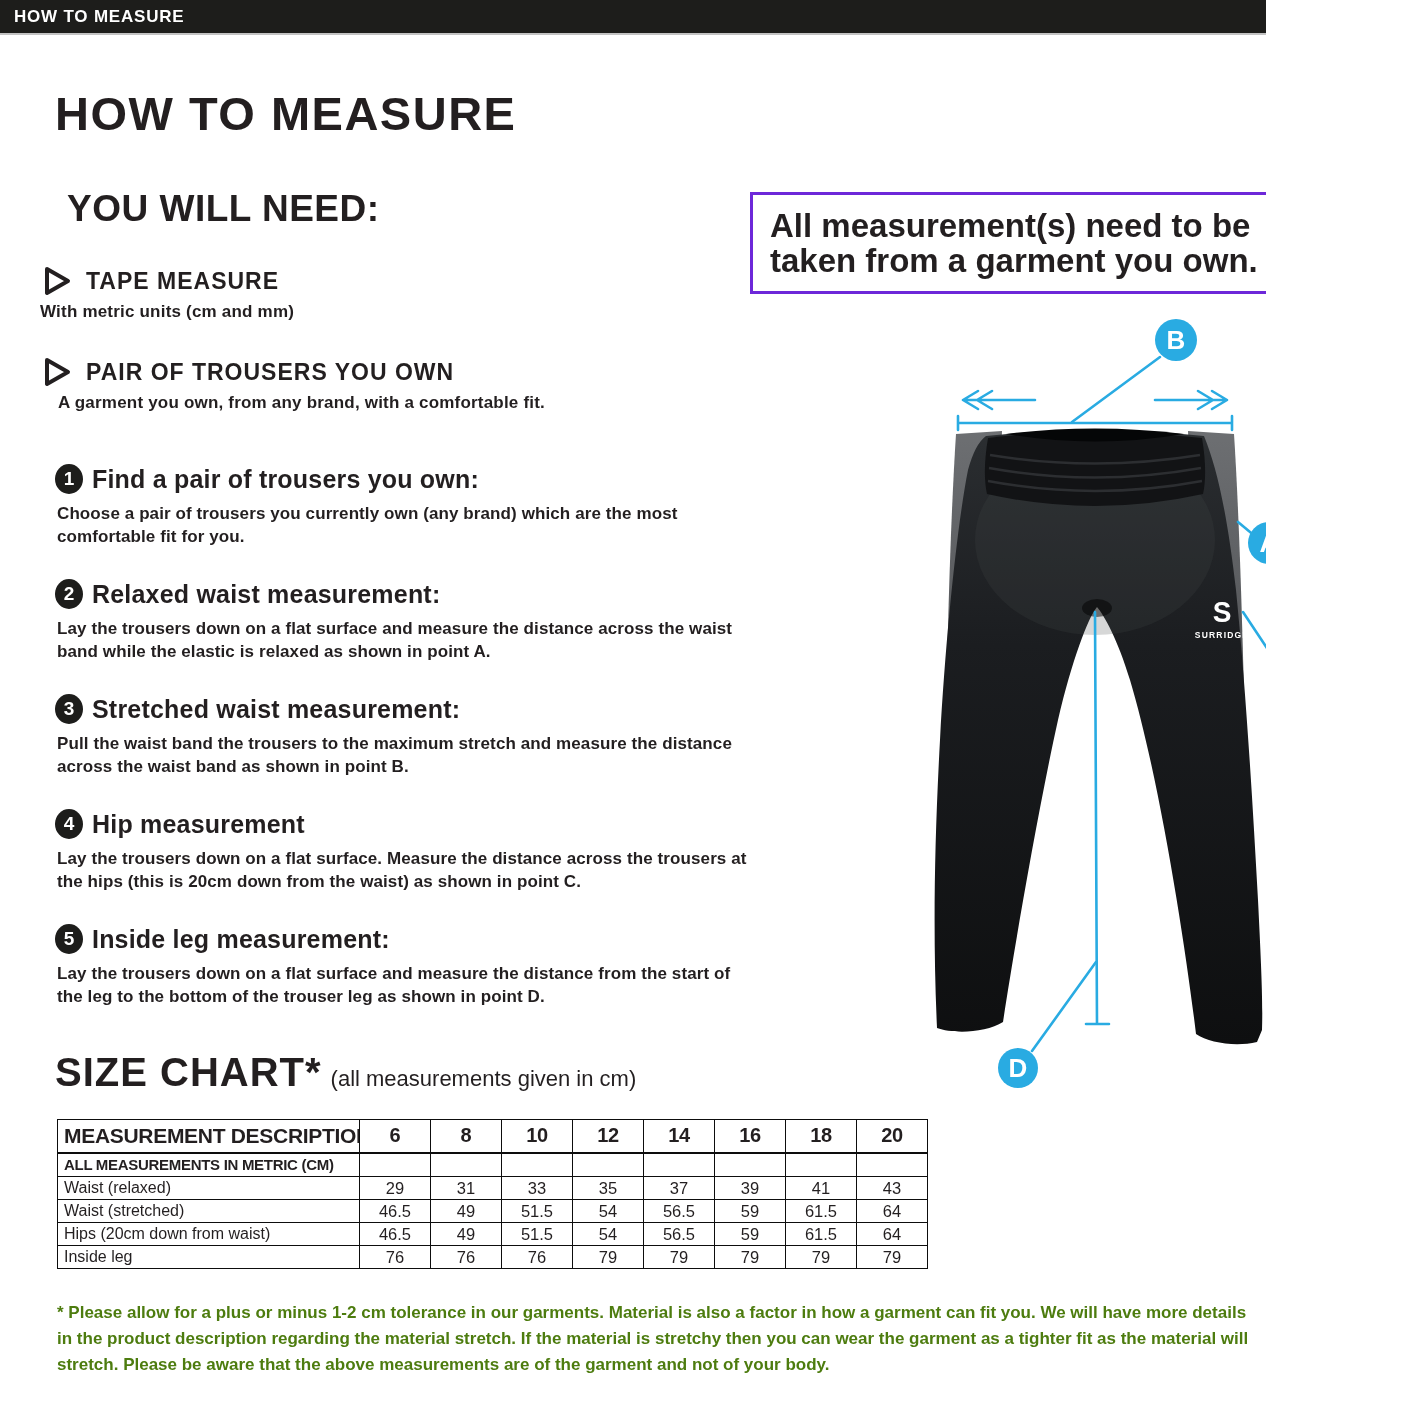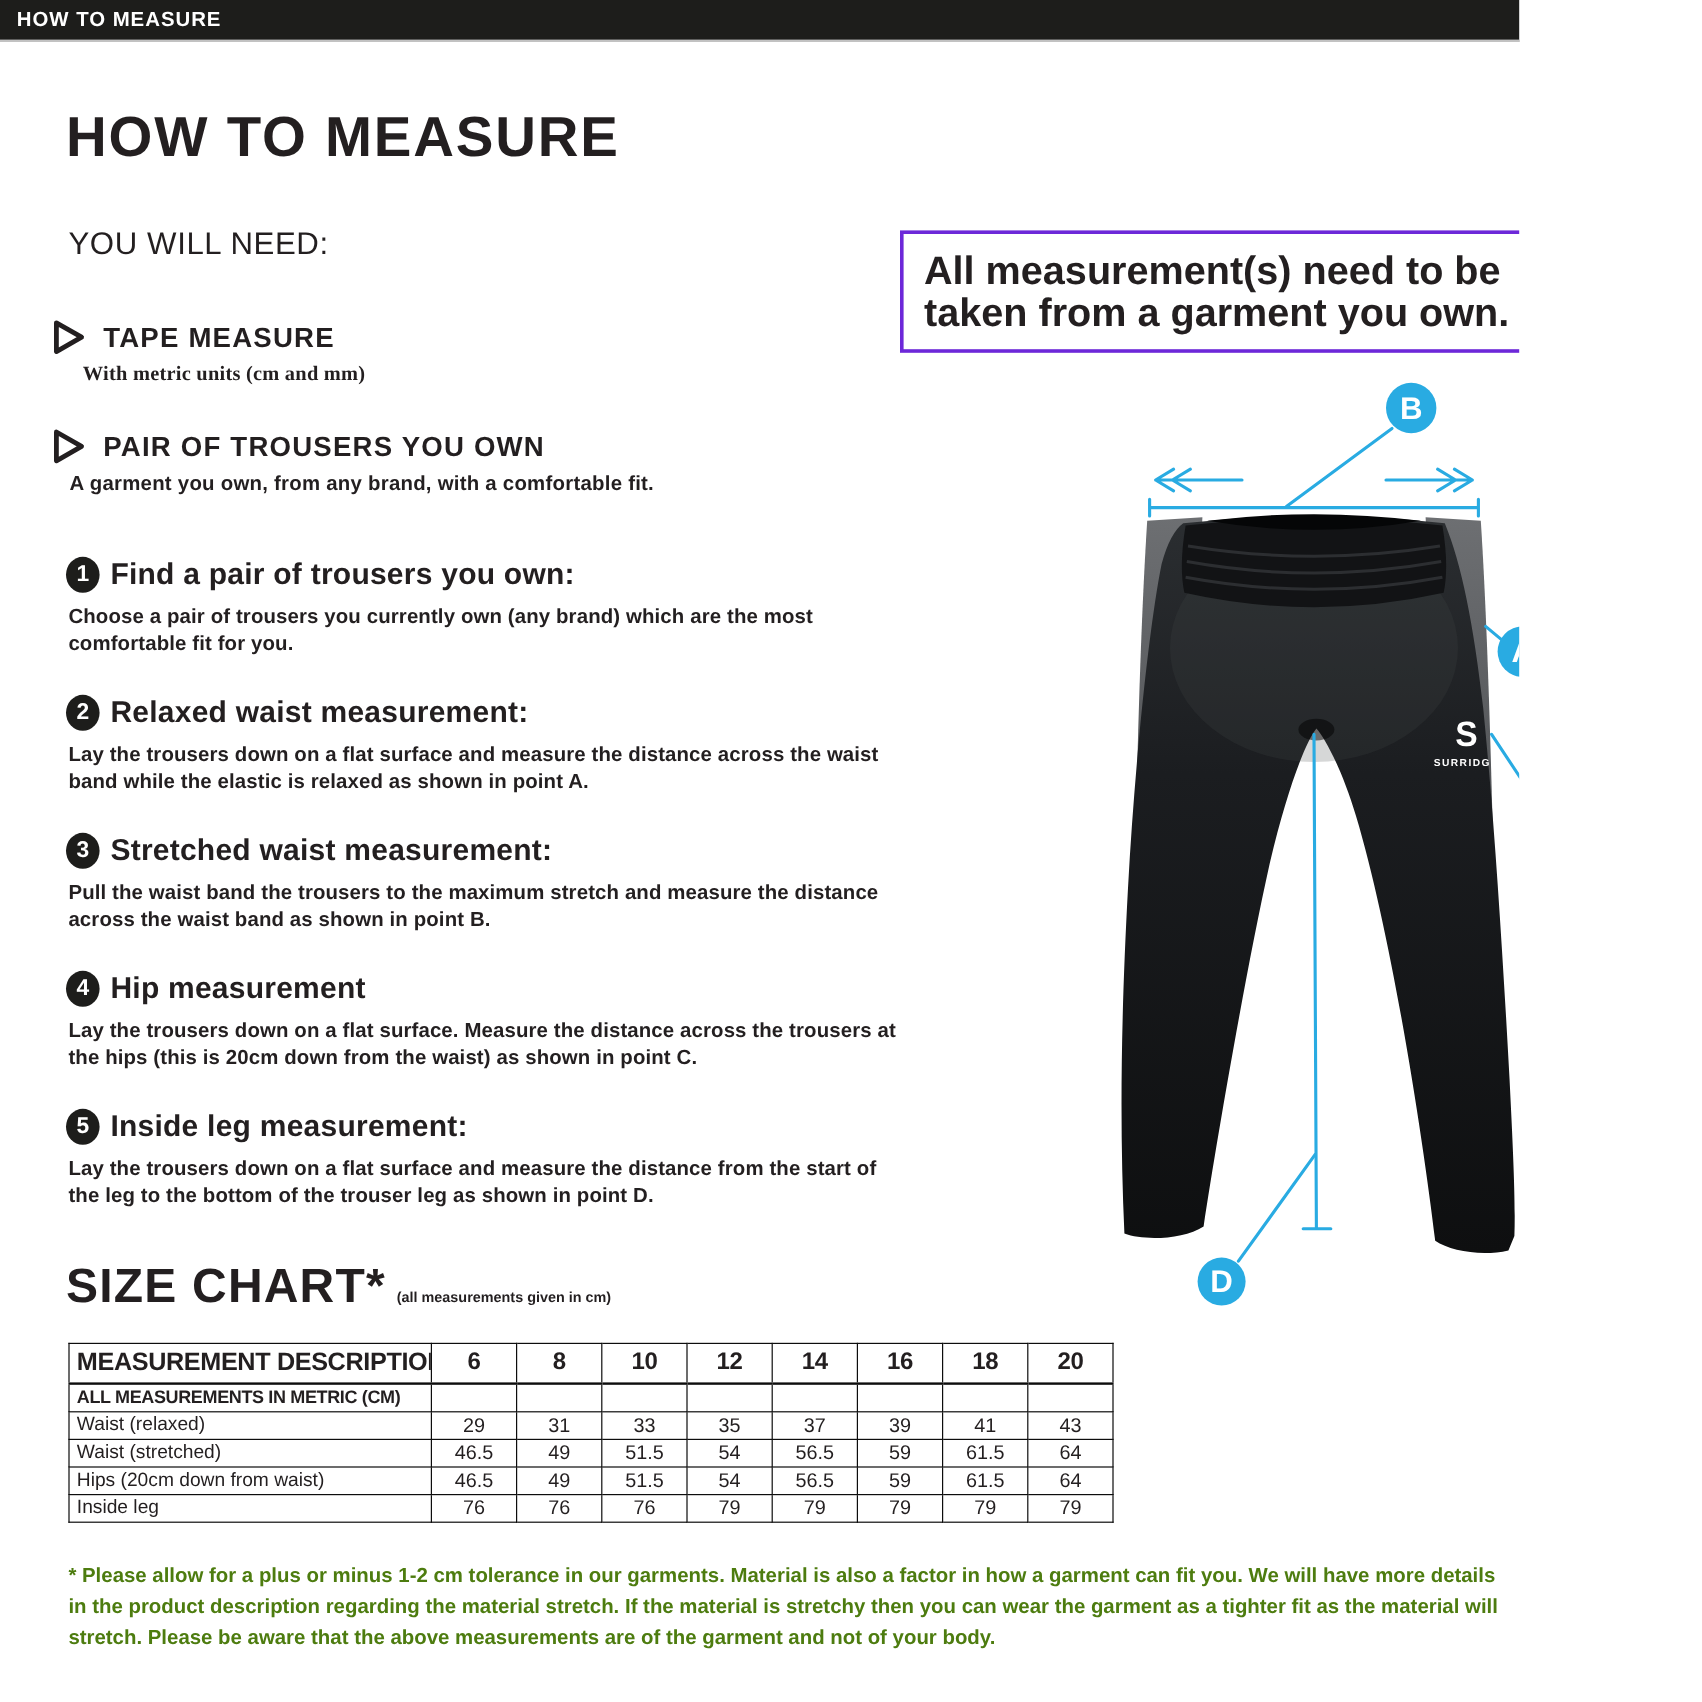--- a/index.html
+++ b/index.html
@@ -8,39 +8,39 @@
   
   .topbar{position:absolute;left:0;top:0;width:1418px;height:33px;background:#1d1d1b;
           border-bottom:2px solid #c2c2c2;}
   .topbar-title{position:absolute;left:14px;top:0;line-height:33px;color:#ffffff;
                 font-size:17px;font-weight:bold;letter-spacing:.8px;}
   .brand{position:absolute;right:12px;top:2px;width:70px;text-align:center;color:#fff;}
   .brand .s{display:block;font-size:20px;font-weight:bold;line-height:18px;transform:scaleY(1.15);}
   .brand .w{display:block;font-size:7.5px;font-weight:bold;letter-spacing:1.6px;margin-top:1px;}
   
   .h1{position:absolute;left:55px;top:86px;font-size:47px;font-weight:bold;letter-spacing:1.5px;}
-  .h2{position:absolute;left:57px;top:188px;font-size:26px;font-weight:normal;letter-spacing:.5px;}
+  .h2{position:absolute;left:67px;top:188px;font-size:37px;font-weight:bold;letter-spacing:.5px;}
   
   .need-head{position:absolute;display:flex;align-items:center;gap:14px;}
   .need-head .t{font-size:23px;font-weight:bold;letter-spacing:1px;}
   .need-desc{position:absolute;font-size:17px;font-weight:bold;letter-spacing:.2px;}
   
   .notice{position:absolute;left:750px;top:192px;width:574px;border:3px solid #6d28d9;
           padding:13px 17px;font-size:33px;font-weight:bold;line-height:35px;}
   
   .step{position:absolute;left:55px;width:700px;}
   .step-head{display:flex;align-items:center;gap:9px;}
   .step-num{width:28px;height:30px;border-radius:50%;background:#1d1d1b;color:#fff;
             font-size:19px;font-weight:bold;display:flex;align-items:center;justify-content:center;flex:0 0 auto;}
   .step-title{font-size:25px;font-weight:bold;letter-spacing:.2px;}
   .step-body{margin:8px 0 0 2px;font-size:17px;font-weight:bold;line-height:23px;letter-spacing:.1px;}
   
   .sc-head{position:absolute;left:55px;top:1050px;display:flex;align-items:baseline;gap:9px;}
   .sc-title{font-size:40px;font-weight:bold;letter-spacing:1px;}
-  .sc-sub{font-size:12px;font-weight:bold;}
+  .sc-sub{font-size:22px;font-weight:normal;}
   table.size{position:absolute;left:57px;top:1119px;border-collapse:collapse;table-layout:fixed;
              width:855px;}
   table.size td,table.size th{border:1.6px solid #0d0d0d;padding:0 0 0 0;overflow:hidden;white-space:nowrap;}
   table.size .c0{width:295px;text-align:left;padding-left:6px;}
   table.size .cv{width:70px;text-align:center;}
   tr.hdr{height:33px;}
   tr.hdr th{font-size:20px;letter-spacing:-.3px;border-bottom-width:2px;}
   tr.hdr th.c0{font-size:21px;}
   tr.met{height:24px;margin-left:18px;}
   tr.met td.c0{font-size:15px;font-weight:bold;letter-spacing:-.3px;}
@@ -69,21 +69,21 @@
 
   <div class="h1">HOW TO MEASURE</div>
   <div class="h2">YOU WILL NEED:</div>
 
   <div class="need-head" style="left:44px;top:266px;">
     <svg width="28" height="30" viewBox="0 0 28 30">
       <polygon points="3,3 24,15 3,27" fill="none" stroke="#231f20" stroke-width="4" stroke-linejoin="round"></polygon>
     </svg>
     <span class="t">TAPE MEASURE</span>
   </div>
-  <div class="need-desc" style="left:69px;top:302px;font-family:Liberation Serif, serif;">With metric units (cm and mm)</div>
+  <div class="need-desc" style="left:40px;top:302px;">With metric units (cm and mm)</div>
 
   <div class="need-head" style="left:44px;top:357px;">
     <svg width="28" height="30" viewBox="0 0 28 30">
       <polygon points="3,3 24,15 3,27" fill="none" stroke="#231f20" stroke-width="4" stroke-linejoin="round"></polygon>
     </svg>
     <span class="t">PAIR OF TROUSERS YOU OWN</span>
   </div>
   <div class="need-desc" style="left:58px;top:393px;">A garment you own, from any brand, with a comfortable fit.</div>
 
   <div class="notice">All measurement(s) need to be taken from a garment you own.</div>

